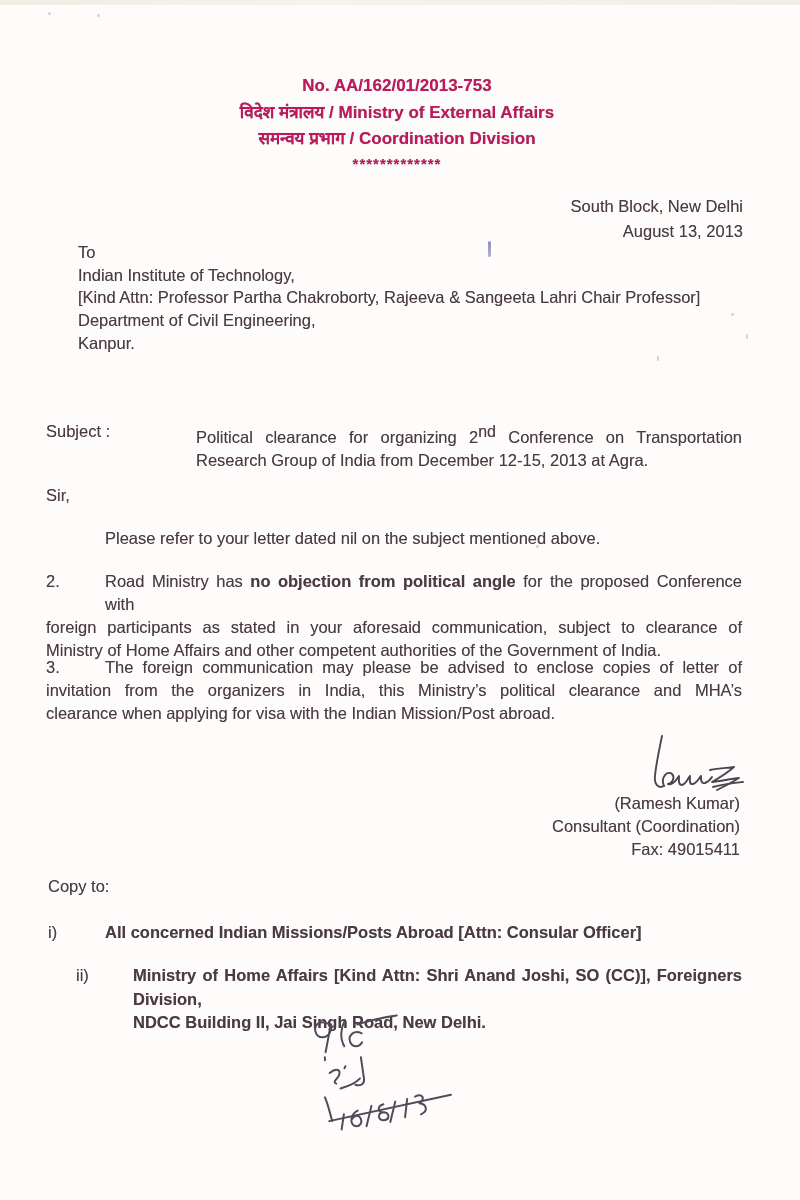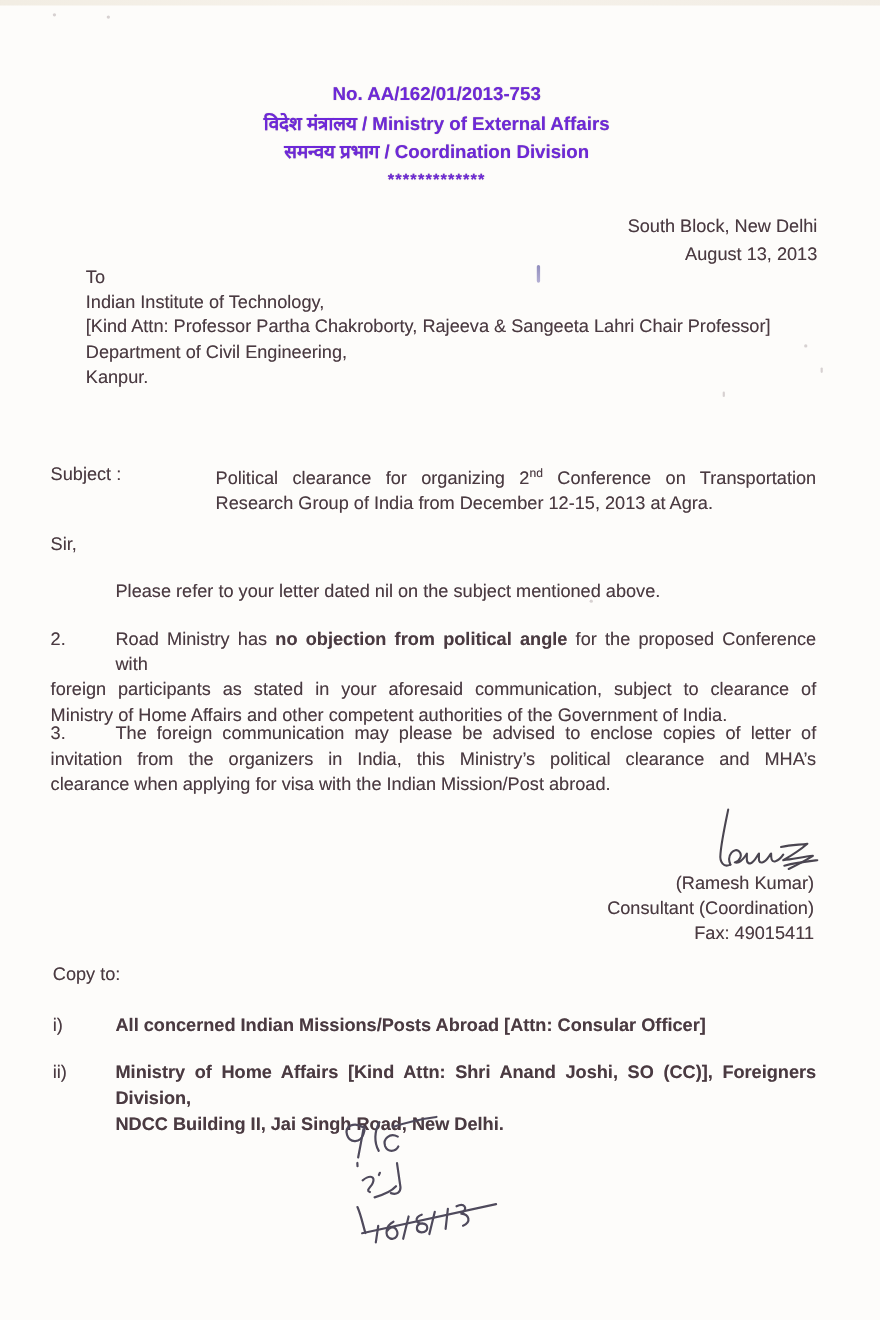--- a/index.html
+++ b/index.html
@@ -13,51 +13,51 @@
     color:#4a3a41;
     font-size:16.5px;
     text-shadow:0 0 0.6px rgba(74,58,65,.45);
   }
   .scan-edge{position:absolute;top:0;left:0;right:0;height:5px;
     background:linear-gradient(90deg,#efe9dd,#f5f0e7 40%,#efe9df);opacity:.8;}
   .speck{position:absolute;width:3px;height:3px;border-radius:50%;
     background:#a89da0;opacity:.45;}
   
   .header{position:absolute;top:73px;left:0;right:6px;text-align:center;
-    font-weight:bold;color:#6d28d9;line-height:26.5px;font-size:17px;
+    font-weight:bold;color:#be185d;line-height:26.5px;font-size:17px;
     text-shadow:0 0 0.7px rgba(69,39,45,.5);}
   .header .stars{font-size:15px;letter-spacing:1px;line-height:22px;}
   
   .dateline{position:absolute;top:194px;right:57px;text-align:right;line-height:25px;}
   
   .recipient{position:absolute;top:241px;left:46px;line-height:22.7px;margin-left:32px;}
   
   .subject{position:absolute;top:420px;left:46px;right:58px;display:flex;line-height:23px;gap:36px;}
   .subject-label{width:114px;flex:none;}
   .subject-lines{flex:1;}
   .jl{text-align:justify;text-align-last:justify;}
-  sup.ord{font-size:11px;vertical-align:6px;}
+  sup.ord{font-size:16px;vertical-align:6px;}
   
   .sir{position:absolute;top:486px;left:46px;}
   .para1{position:absolute;top:529px;left:105px;right:58px;}
   .para{position:absolute;left:46px;right:58px;line-height:23px;}
   .para2{top:570px;}
   .para3{top:656px;}
   .pnumrow{display:flex;}
   .pnum{width:59px;flex:none;}
   .prest{flex:1;}
   .b{font-weight:bold;}
   
   .sig-svg{position:absolute;left:615px;top:732px;}
   .sig-block{position:absolute;top:792px;right:60px;text-align:right;line-height:23px;}
   
   .copy-label{position:absolute;top:877px;left:48px;}
   .copy-item{position:absolute;left:48px;right:58px;display:flex;line-height:23.5px;}
   .copy-i{top:921px;}
-  .copy-ii{top:964px;}
+  .copy-ii{top:964px;margin-left:28px;}
   .cnum{width:57px;flex:none;}
   .crest{flex:1;font-weight:bold;}
   
   .pen-tick{position:absolute;left:488px;top:241px;width:3px;height:16px;
     border-radius:2px;background:linear-gradient(#7e7ab2,#a7a2cd);opacity:.85;}
   .hand-svg{position:absolute;left:300px;top:1010px;transform:rotate(-3deg);}
 </style>
 </head>
 <body>
 

